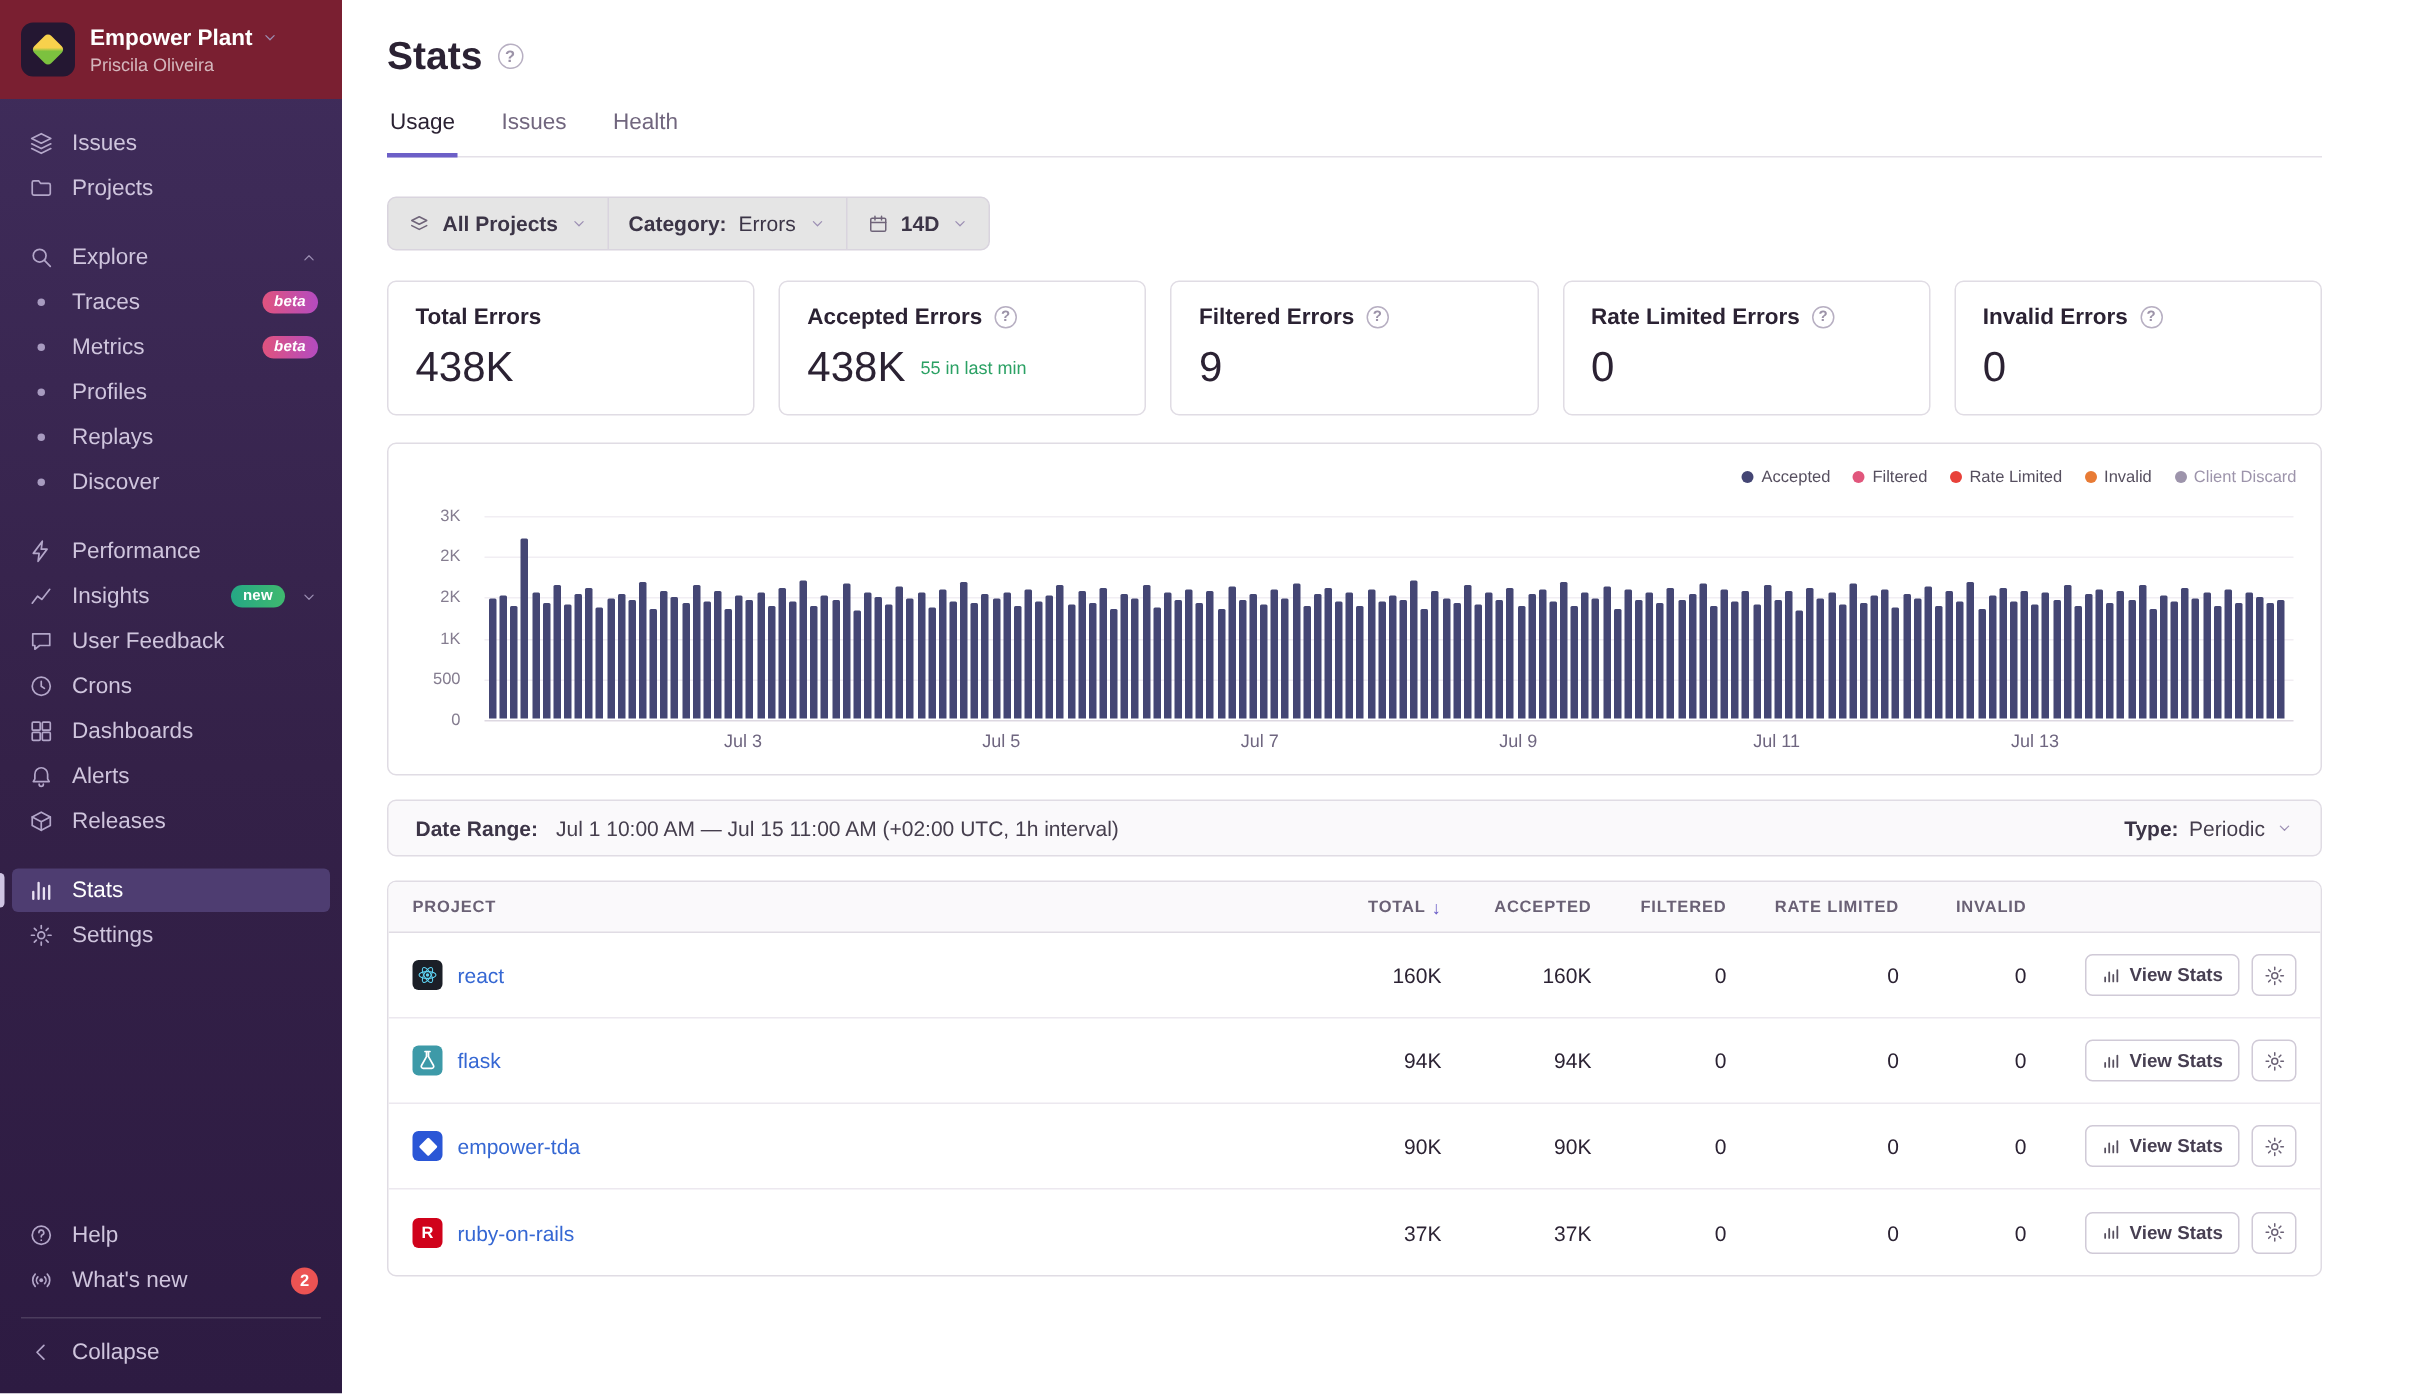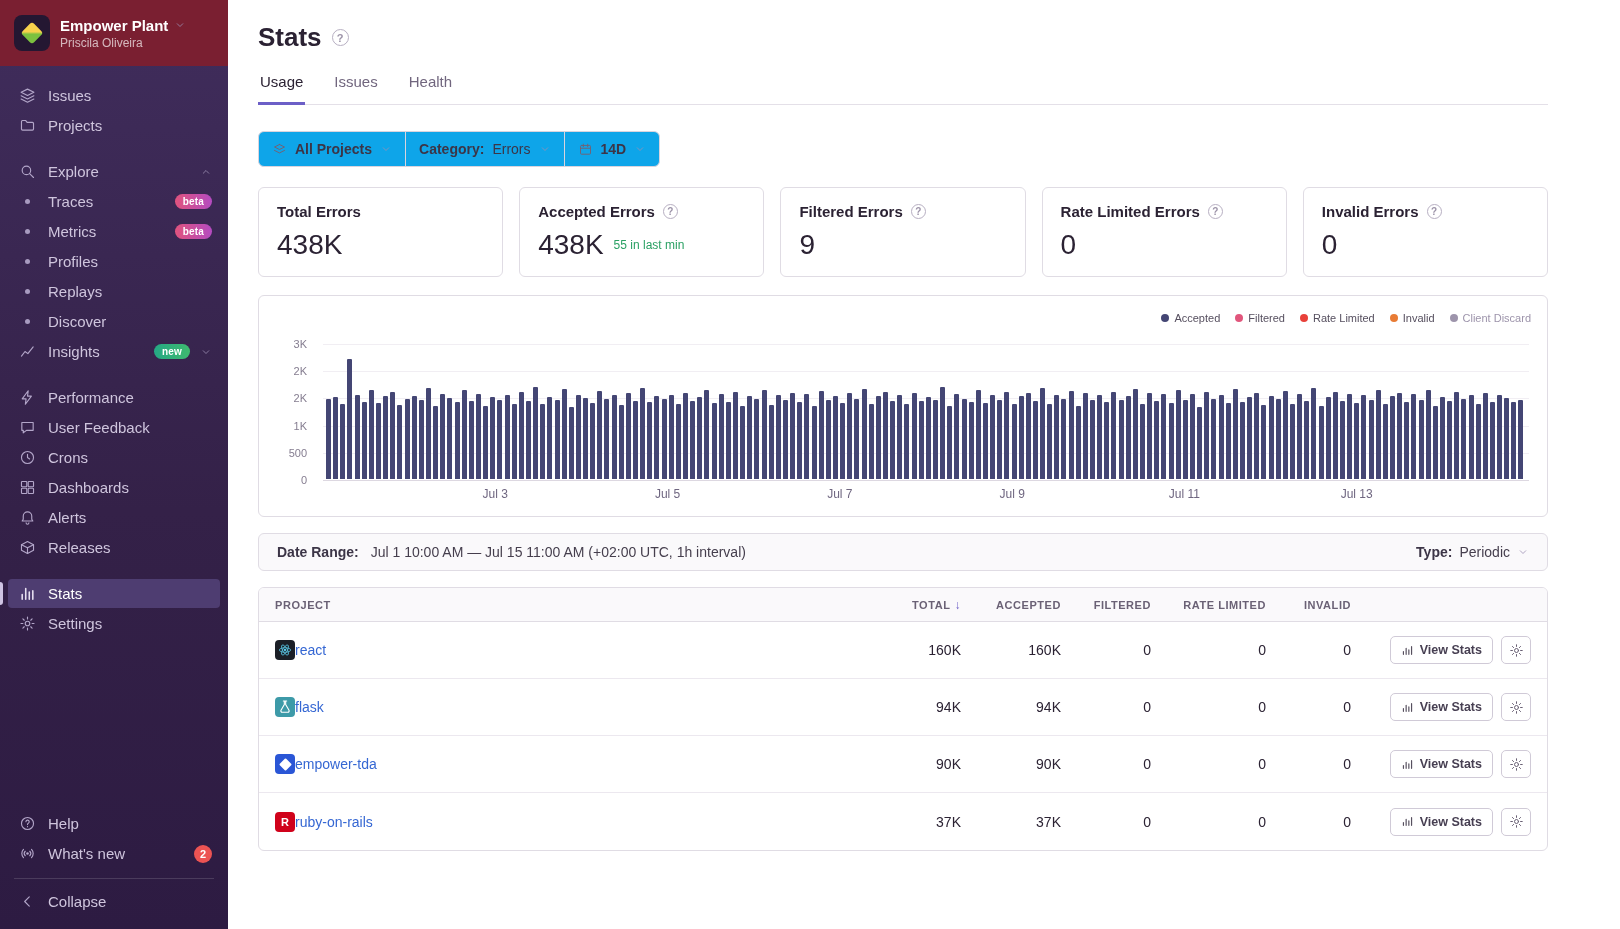--- a/index.html
+++ b/index.html
@@ -32,41 +32,41 @@
   .nav-item.selected { background: #4e3d71; color: #fff; }
   .nav-item.selected::before {
     content: ""; position: absolute; left: -8px; top: 3px; bottom: 3px; width: 3px;
     background: #cfc4e3; border-radius: 0 3px 3px 0;
   }
   .nav-item .icon { width: 22px; display: flex; justify-content: center; color: #b3a6c9; flex: none; }
   .nav-item.selected .icon { color: #e8e1f2; }
   .icon svg { width: 17px; height: 17px; }
   .dot { width: 5px; height: 5px; border-radius: 50%; background: #a89bc0; display: block; }
   .badge { font-size: 10px; font-weight: 700; padding: 2px 8px; border-radius: 9px; color: #fff; margin-left: auto; letter-spacing: .02em; }
-  .badge.beta { background: linear-gradient(90deg, #e0537e, #b44bc0); }
+  .badge.beta { background: linear-gradient(90deg, #e0537e, #b44bc0); font-style: italic; }
   .badge.new  { background: linear-gradient(90deg, #25a885, #3fb96f); }
   .chev { color: #9c8fb3; display: inline-flex; }
   .chev svg { width: 12px; height: 12px; }
   .chev.ml { margin-left: auto; }
   .count-badge { width: 18px; height: 18px; border-radius: 50%; background: #ec5353; color: #fff; font-size: 11px; font-weight: 700; display: grid; place-items: center; margin-left: auto; }
   .nav-footer { padding-bottom: 12px; }
   .footer-divider { border-top: 1px solid rgba(255,255,255,.14); margin: 10px 14px 8px; }
 
   
   .main { flex: 1; padding: 0 72px 0 30px; overflow: hidden; }
   .page-header { display: flex; align-items: center; gap: 10px; margin-top: 22px; }
   .page-title { font-size: 26px; font-weight: 700; color: #2b2233; }
   .qmark { width: 17px; height: 17px; border-radius: 50%; border: 1px solid #b7afc2; color: #9c93a8; font-size: 11px; font-weight: 700; display: grid; place-items: center; cursor: default; }
   .qmark.sm { width: 15px; height: 15px; font-size: 10px; }
 
   .tabs { display: flex; gap: 27px; margin-top: 20px; border-bottom: 1px solid #e4e0e8; }
   .tab { padding: 0 2px 12px; font-size: 15px; color: #71667e; cursor: pointer; border-bottom: 3px solid transparent; margin-bottom: -1px; }
   .tab.active { color: #2b2233; border-bottom-color: #6c5fc7; }
 
-  .filter-bar { margin-top: 26px; display: inline-flex; border: 1px solid #d9d4de; border-radius: 6px; height: 36px; background: #0ea5e9; align-items: stretch; }
+  .filter-bar { margin-top: 26px; display: inline-flex; border: 1px solid #d9d4de; border-radius: 6px; height: 36px; background: #e5e5e5; align-items: stretch; }
   .fseg { display: flex; align-items: center; gap: 8px; padding: 0 13px; border-right: 1px solid #d9d4de; cursor: pointer; font-size: 14px; color: #3c3547; }
   .fseg:last-child { border-right: none; }
   .fstrong { font-weight: 700; }
   .ficon { display: inline-flex; color: #6f6479; }
   .ficon svg { width: 15px; height: 15px; }
 
   .cards { display: flex; gap: 16px; margin-top: 20px; }
   .card { flex: 1; border: 1px solid #e0dce4; border-radius: 6px; padding: 15px 18px; min-height: 90px; background: #fff; }
   .card-title { font-size: 15px; font-weight: 700; color: #2b2233; display: flex; align-items: center; gap: 8px; }
   .card-value { font-size: 28px; margin-top: 9px; display: flex; align-items: center; gap: 10px; }
@@ -102,21 +102,21 @@
 
   .table { margin-top: 16px; border: 1px solid #e0dce4; border-radius: 6px; overflow: hidden; background: #fff; }
   .thead, .trow { display: grid; grid-template-columns: 1fr 90px 100px 90px 115px 85px 180px; align-items: center; padding: 0 16px; }
   .thead { background: #faf9fb; border-bottom: 1px solid #e0dce4; height: 34px; font-size: 11px; font-weight: 700; color: #6a6175; letter-spacing: .05em; }
   .th { display: flex; align-items: center; gap: 4px; cursor: pointer; }
   .th.num { justify-content: flex-end; }
   .sort-arrow { color: #6c5fc7; font-size: 12px; font-weight: 700; }
   .trow { height: 57px; border-bottom: 1px solid #ece8ef; }
   .trow:last-child { border-bottom: none; }
   .td.num { text-align: right; font-size: 14px; color: #2b2233; }
-  .td.project { display: flex; align-items: center; gap: 0; }
+  .td.project { display: flex; align-items: center; gap: 10px; }
   .proj-icon { width: 20px; height: 20px; border-radius: 4px; display: grid; place-items: center; flex: none; color: #fff; }
   .proj-icon svg { width: 16px; height: 16px; }
   .proj-icon.react { background: #1b1f27; }
   .proj-icon.flask { background: #3d9aa8; }
   .proj-icon.empower { background: #2a56d6; }
   .proj-icon.rails { background: #d0021b; font-size: 11px; font-weight: 800; }
   .mini-diamond { width: 9px; height: 9px; background: #fff; transform: rotate(45deg); border-radius: 1px; display: block; }
   .proj-link { color: #3567d3; font-size: 14px; text-decoration: none; cursor: pointer; }
   .td.actions { display: flex; justify-content: flex-end; align-items: center; gap: 8px; }
   .view-stats { display: flex; align-items: center; gap: 6px; height: 28px; padding: 0 10px; border: 1px solid #d0cad7; border-radius: 5px; background: #fff; font-family: inherit; font-size: 12.5px; font-weight: 700; color: #473f52; cursor: pointer; }
@@ -204,41 +204,41 @@
             <span class="dot"></span>
           </span>
           <span class="label">Replays</span>
         </div>
         <div class="nav-item">
           <span class="icon">
             <span class="dot"></span>
           </span>
           <span class="label">Discover</span>
         </div>
+        <div class="nav-item gap">
+          <span class="icon">
+            <svg viewBox="0 0 24 24" fill="none" stroke="currentColor" stroke-width="1.6" stroke-linecap="round" stroke-linejoin="round">
+              <path d="M13 2.5L4.5 14h5.5L9 21.5 17.5 10H12l1-7.5z"></path>
+            </svg>
+          </span>
+          <span class="label">Performance</span>
+        </div>
         <div class="nav-item">
           <span class="icon">
             <svg viewBox="0 0 24 24" fill="none" stroke="currentColor" stroke-width="1.6" stroke-linecap="round" stroke-linejoin="round">
               <path d="M3.5 18.5l5-6.5 4 3 7.5-9.5"></path>
             </svg>
           </span>
           <span class="label">Insights</span>
           <span class="badge new">new</span>
           <span class="chev">
             <svg viewBox="0 0 24 24" fill="none" stroke="currentColor" stroke-width="1.6" stroke-linecap="round" stroke-linejoin="round">
               <path d="M6.5 9.5L12 15l5.5-5.5"></path>
             </svg>
           </span>
-        </div>
-        <div class="nav-item gap">
-          <span class="icon">
-            <svg viewBox="0 0 24 24" fill="none" stroke="currentColor" stroke-width="1.6" stroke-linecap="round" stroke-linejoin="round">
-              <path d="M13 2.5L4.5 14h5.5L9 21.5 17.5 10H12l1-7.5z"></path>
-            </svg>
-          </span>
-          <span class="label">Performance</span>
         </div>
         <div class="nav-item">
           <span class="icon">
             <svg viewBox="0 0 24 24" fill="none" stroke="currentColor" stroke-width="1.6" stroke-linecap="round" stroke-linejoin="round">
               <path d="M4 5h16v11h-9.5L6 19.5V16H4V5z"></path>
             </svg>
           </span>
           <span class="label">User Feedback</span>
         </div>
         <div class="nav-item">

